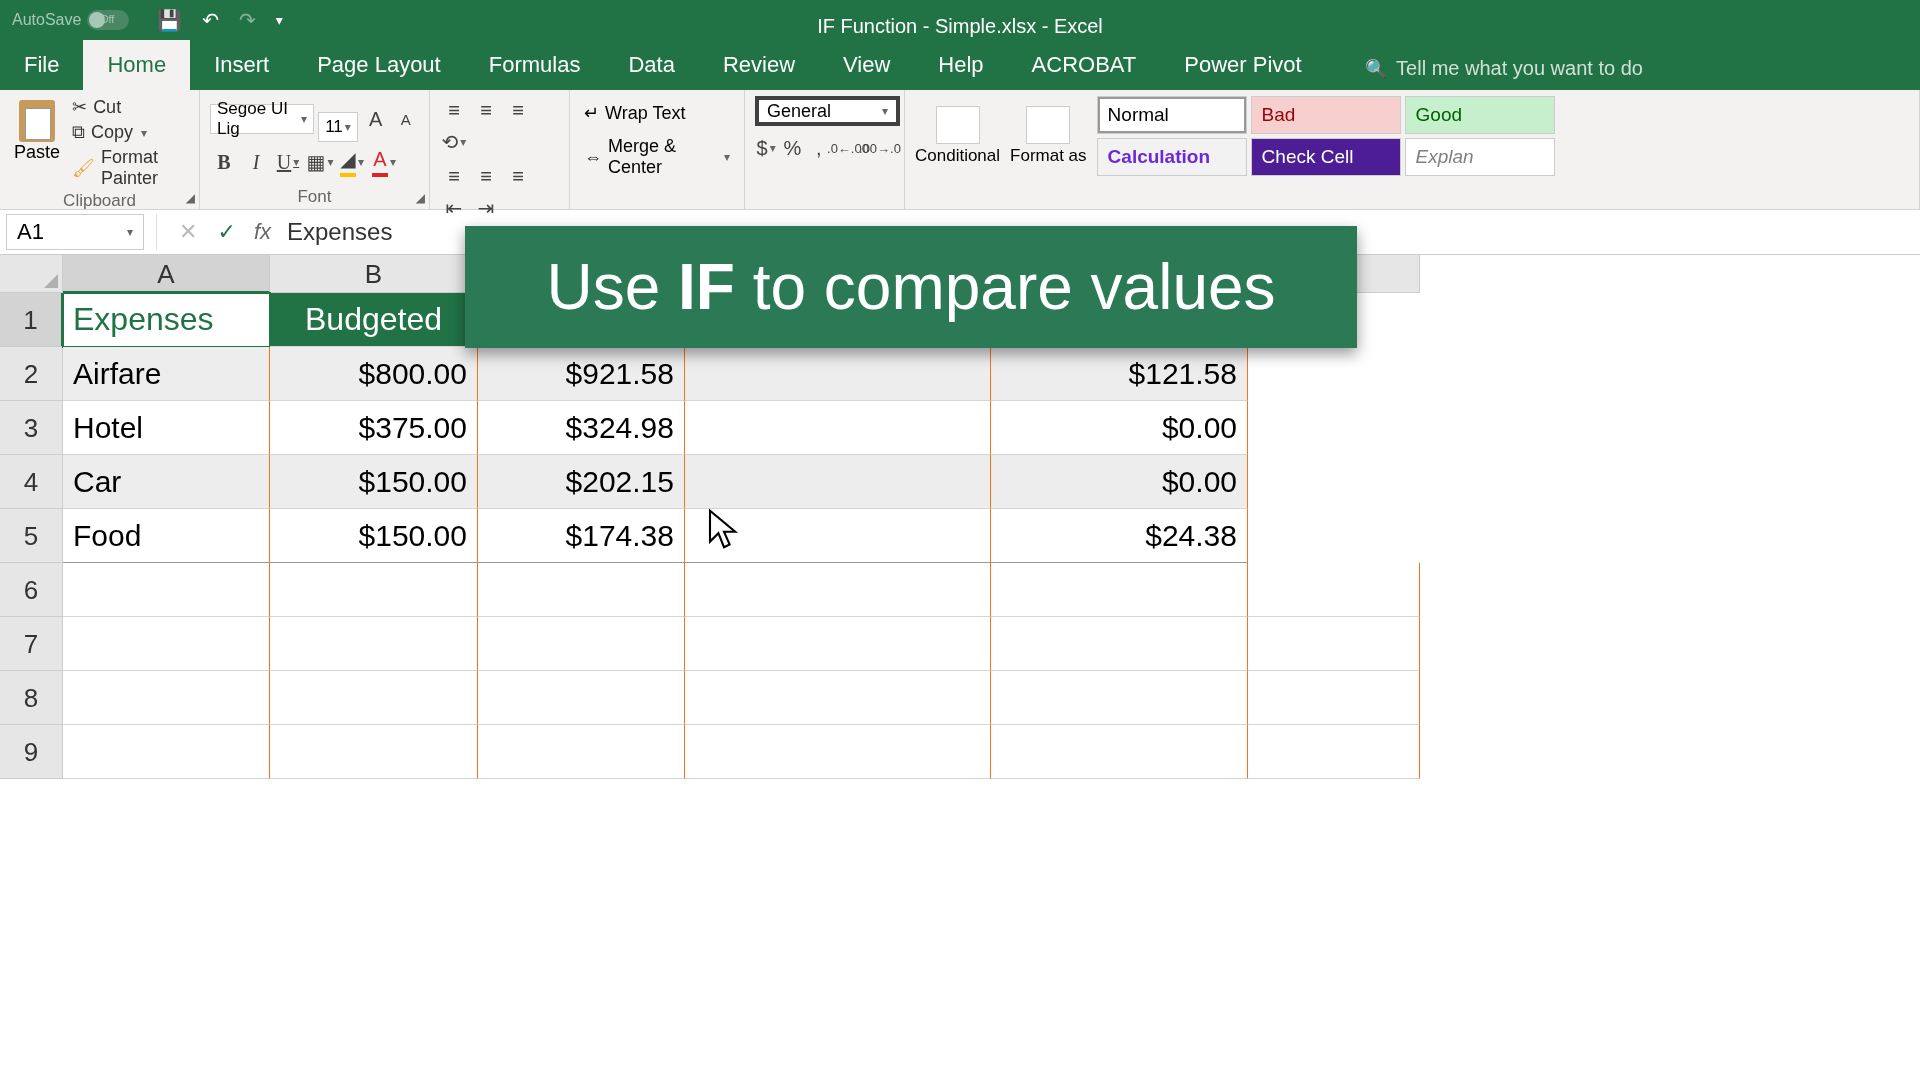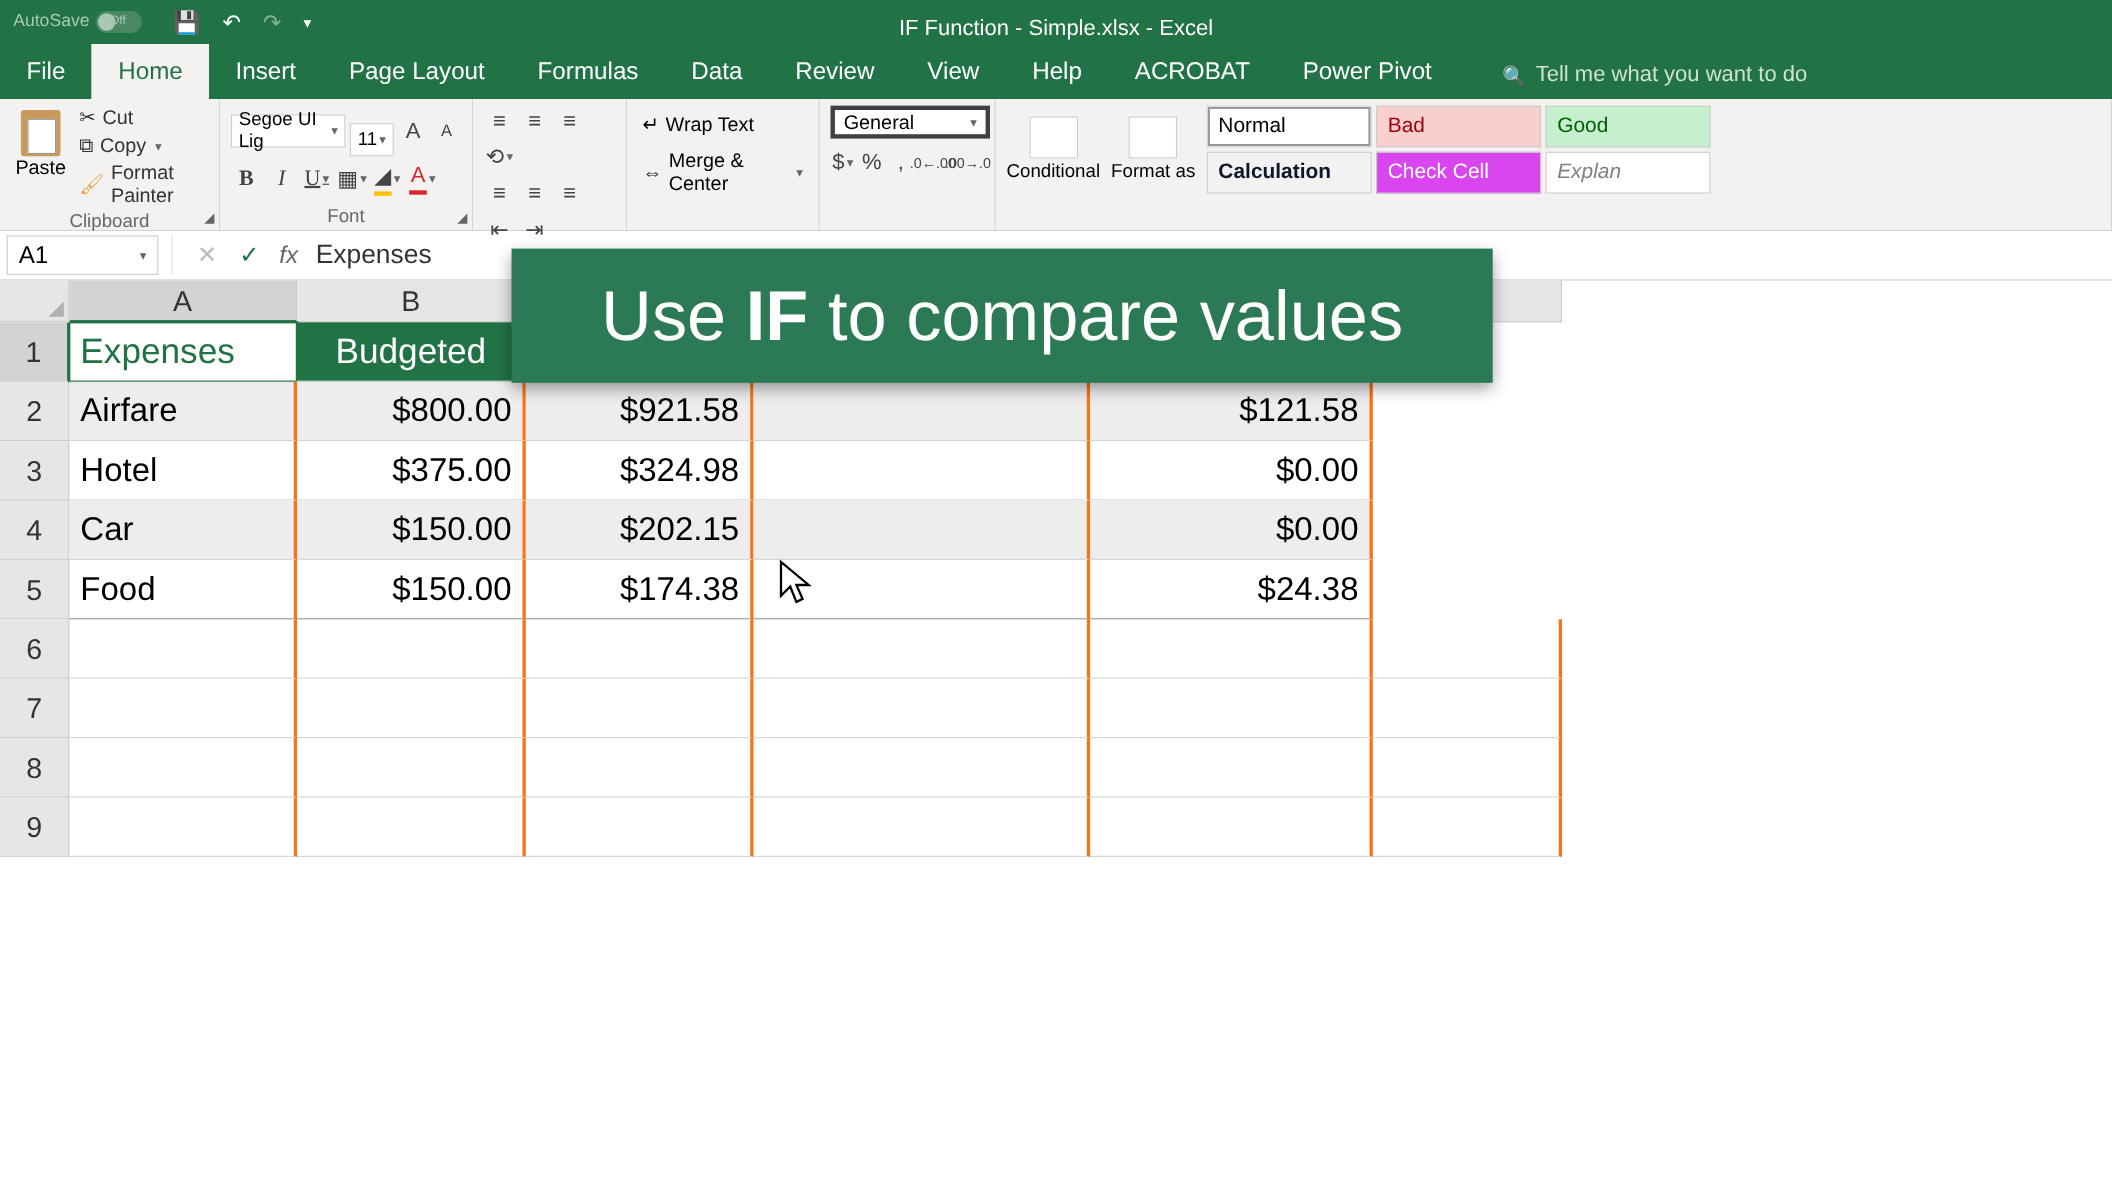--- a/index.html
+++ b/index.html
@@ -56,22 +56,22 @@
   
   .styles-group { flex: 1; }
   .styles-body { display: flex; gap: 10px; align-items: center; }
   .cf-btn { display: flex; flex-direction: column; align-items: center; font-size: 17px; text-align: center; cursor: pointer; }
   .cf-icon { width: 44px; height: 38px; background: #fff; border: 1px solid #ccc; position: relative; margin-bottom: 2px; }
   .style-gallery { display: grid; grid-template-columns: repeat(3, 150px); gap: 4px; }
   .style-cell { height: 38px; border: 1px solid #ccc; display: flex; align-items: center; padding: 0 10px; font-size: 19px; }
   .style-normal { background: #fff; box-shadow: inset 0 0 0 2px #999; }
   .style-bad { background: #f8cfcf; color: #9c0006; }
   .style-good { background: #c6efce; color: #006100; }
-  .style-calc { background: #f2f2f2; color: #0f172a; font-weight: bold; }
-  .style-check { background: #d946ef; color: #fff; }
+  .style-calc { background: #f2f2f2; color: #6d28d9; font-weight: bold; }
+  .style-check { background: #4c1d95; color: #fff; }
   .style-explan { background: #fff; font-style: italic; color: #7f7f7f; }
   
   .formula-bar { height: 45px; display: flex; align-items: center; border-bottom: 1px solid #ccc; background: #fff; }
   .name-box { width: 138px; height: 36px; border: 1px solid #ccc; margin-left: 6px; display: flex; align-items: center; padding: 0 10px; font-size: 22px; justify-content: space-between; }
   .fb-sep { width: 1px; height: 36px; background: #e0e0e0; margin: 0 12px; }
   .fb-btn { color: #bbb; font-size: 22px; margin: 0 10px; }
   .fb-btn.green { color: #217346; }
   .fx { font-style: italic; font-size: 22px; color: #666; margin: 0 16px 0 8px; }
   .formula-input { font-size: 24px; color: #333; flex: 1; }
   
@@ -88,21 +88,21 @@
   .col-E { width: 257px; }
   .col-F { width: 172px; }
   
   .sheet { display: flex; }
   .row-headers { width: 63px; }
   .row-h { height: 54px; background: #e6e6e6; border-right: 1px solid #ccc; border-bottom: 1px solid #ccc; text-align: center; font-size: 26px; color: #333; line-height: 54px; }
   .row-h.sel { background: #d3d3d3; border-right: 2px solid #217346; }
   
   .cells { }
   .cell-row { display: flex; height: 54px; }
-  .cell { border-right: 3px solid #f97316; border-bottom: 1px solid #d4d4d4; font-size: 30px; padding: 0 10px; display: flex; align-items: center; }
+  .cell { border-right: 1px solid #f97316; border-bottom: 1px solid #d4d4d4; font-size: 30px; padding: 0 10px; display: flex; align-items: center; }
   
   .hdr-row .cell { background: #217346; color: #fff; font-size: 32px; border-right: 1px solid #1a5c37; }
   .data-row.shaded .cell { background: #ededed; }
   .col-B-c, .col-C-c, .col-E-c { justify-content: flex-end; }
   .selected-cell { outline: 2px solid #217346; outline-offset: -1px; background: #fff !important; }
   .last-data { border-bottom: 1.5px solid #999 !important; }
   
   .overlay { position: absolute; left: 465px; top: 226px; width: 892px; height: 122px; background: #2b7a55; box-shadow: 0 6px 14px rgba(0,0,0,.4); display: flex; align-items: center; justify-content: center; }
   .overlay-text { color: #fff; font-size: 64px; font-weight: 300; }
   .overlay-text .bold-if { font-weight: 600; }

